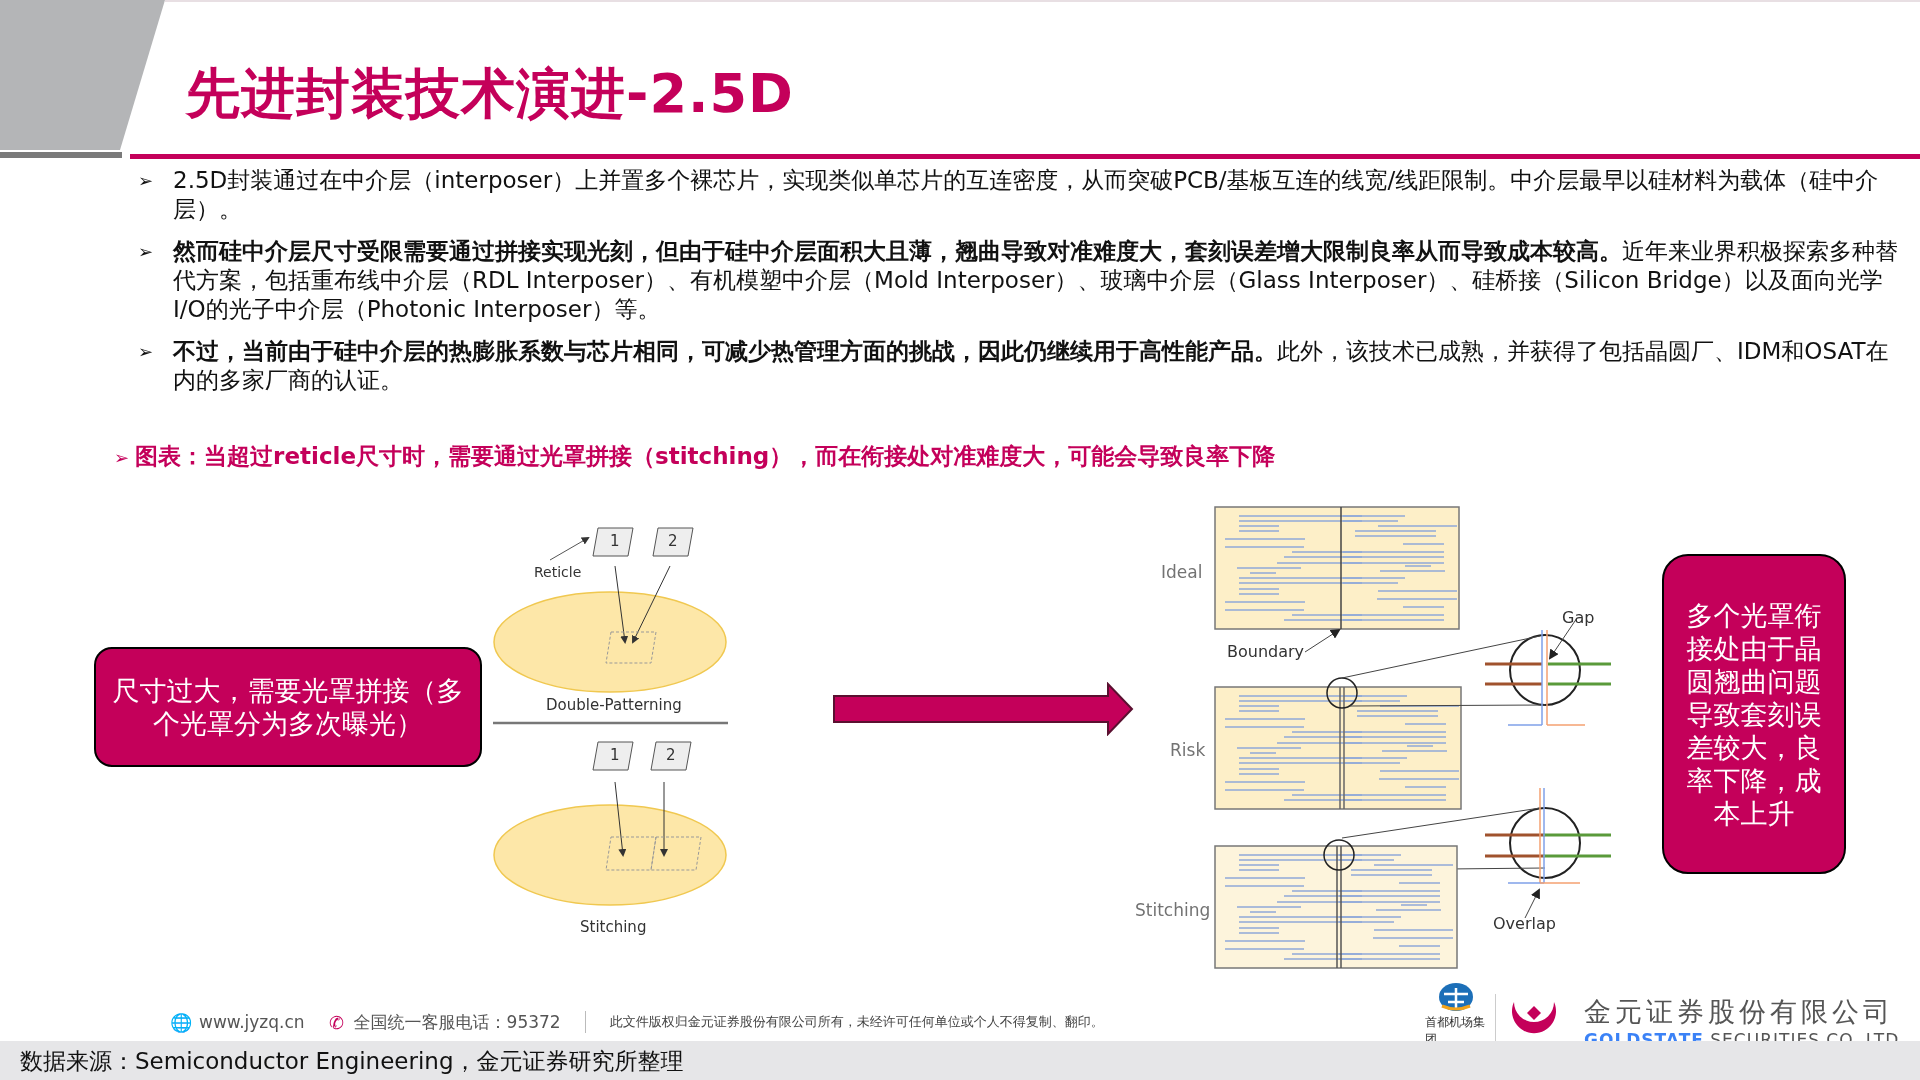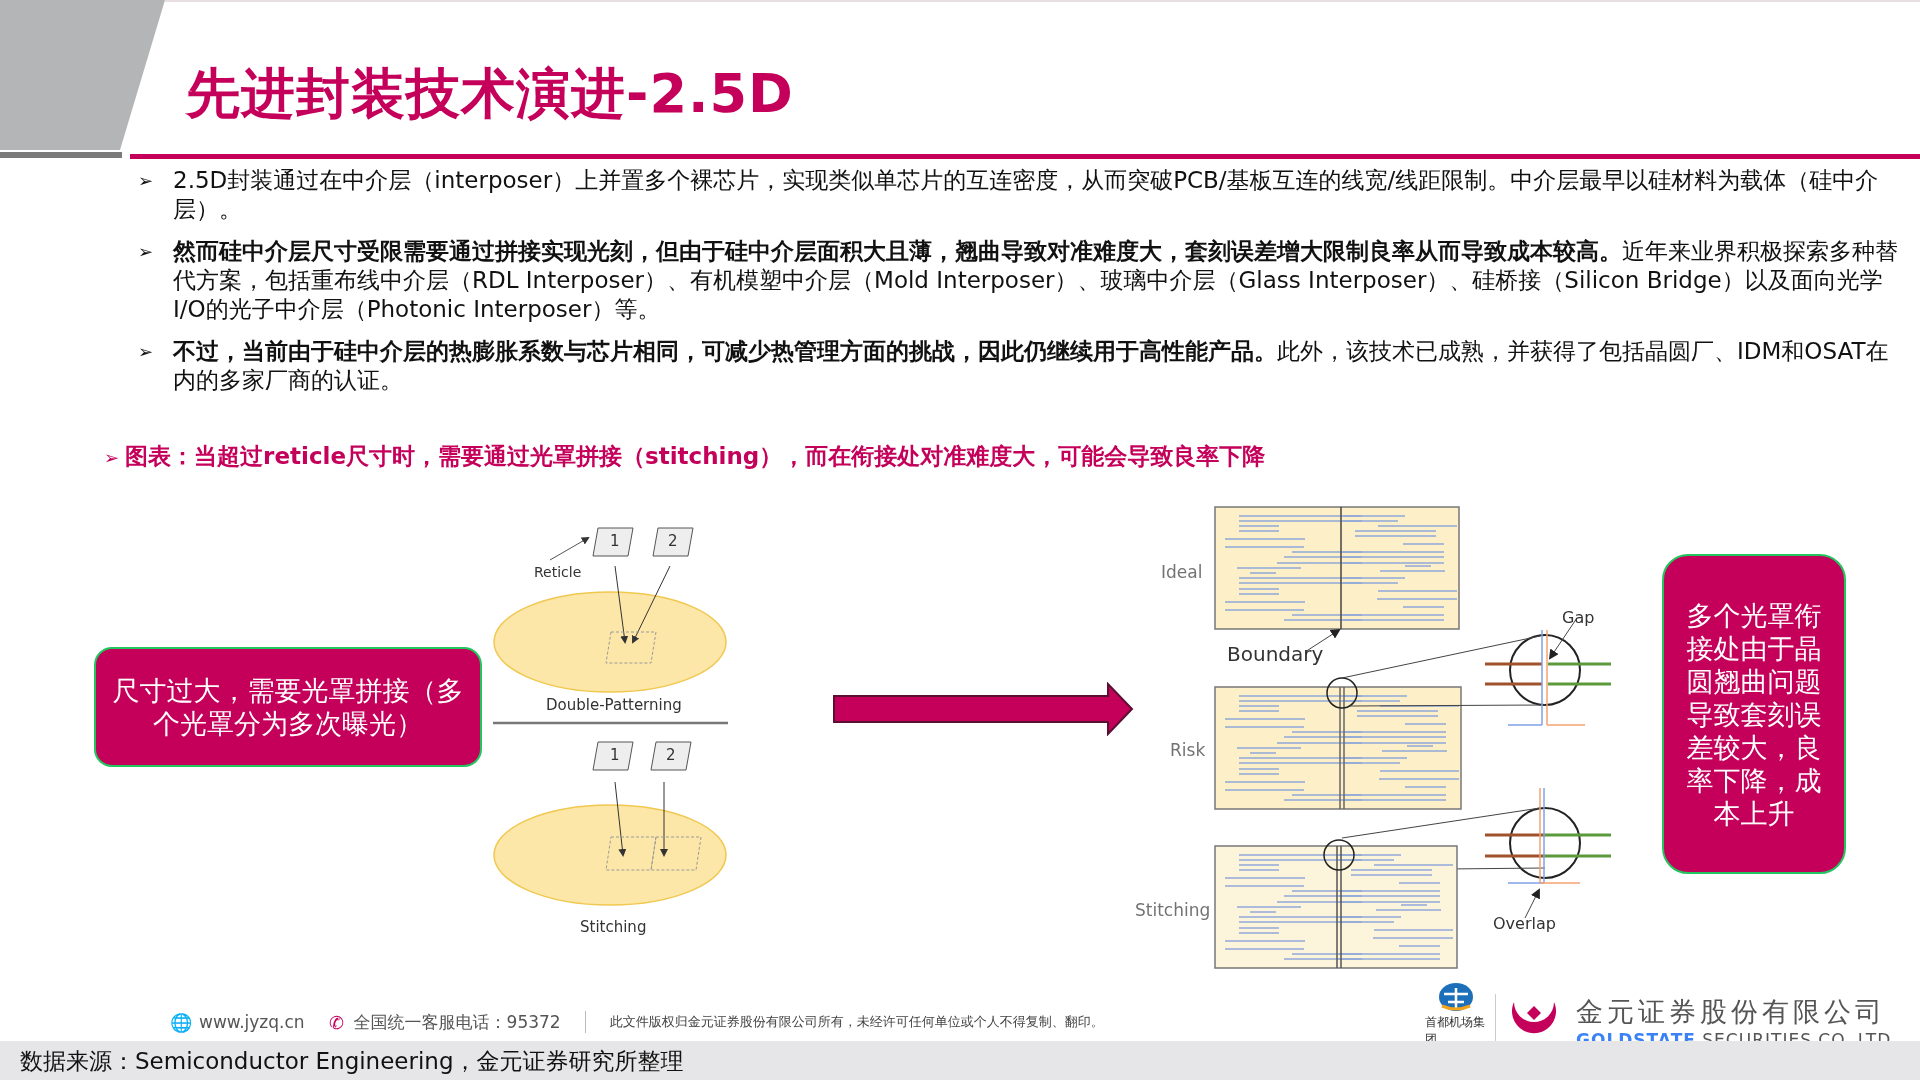--- a/index.html
+++ b/index.html
@@ -10,43 +10,43 @@
   .gray-bar { position: absolute; left: 0; top: 152px; width: 122px; height: 6px; background: #7a7a7a; }
   .top-line { position: absolute; left: 165px; top: 0; width: 1755px; height: 2px; background: #e8dfe3; }
   .title-rule { position: absolute; left: 130px; top: 154px; width: 1790px; height: 5px; background: #c4005a; }
   .page-title { position: absolute; left: 186px; top: 58px; font-size: 54px; font-weight: bold; color: #c4005a; letter-spacing: 1px; }
 
   .bullets { position: absolute; left: 138px; top: 166px; width: 1770px; }
   .bullet { position: relative; padding-left: 35px; font-size: 23px; line-height: 29px; margin-bottom: 13px; color: #111; }
   .bullet .marker { position: absolute; left: 0; top: 0; font-size: 18px; }
   .bullet b { font-weight: bold; }
 
-  .fig-caption { position: absolute; left: 104px; top: 441px; font-size: 23px; font-weight: bold; color: #c4005a; }
+  .fig-caption { position: absolute; left: 114px; top: 441px; font-size: 23px; font-weight: bold; color: #c4005a; }
   .fig-caption .marker { font-size: 18px; margin-right: 6px; }
 
-  .callout { position: absolute; background: #c4005a; color: #fff; border: 2px solid #22c55e; border-radius: 18px; text-align: center; font-size: 27px; line-height: 33px; display: flex; align-items: center; justify-content: center; }
+  .callout { position: absolute; background: #c4005a; color: #fff; border: 2px solid #000000; border-radius: 18px; text-align: center; font-size: 27px; line-height: 33px; display: flex; align-items: center; justify-content: center; }
   .callout-left { left: 94px; top: 647px; width: 388px; height: 120px; padding: 6px 14px; }
   .callout-right { left: 1662px; top: 554px; width: 184px; height: 320px; padding: 10px 16px; border-radius: 26px; }
 
   .big-arrow { position: absolute; left: 832px; top: 682px; }
 
   .diagram { position: absolute; }
   .d-label { position: absolute; font-size: 15px; color: #333; }
   .d-label-lg { position: absolute; font-size: 17px; color: #737373; }
 
   .footer-line { position: absolute; left: 170px; top: 1010px; font-size: 17px; color: #555; display: flex; align-items: center; }
   .footer-line .sep { width: 1px; height: 22px; background: #bbb; margin: 0 24px; }
   .footer-line .ic { display: inline-flex; align-items: center; justify-content: center; width: 24px; height: 24px; border-radius: 50%; margin-right: 5px; color: #c4005a; font-size: 18px; }
   .footer-line .copyright { font-size: 13px; color: #444; }
 
   .logo-area { position: absolute; left: 1425px; top: 982px; display: flex; align-items: center; }
   .airport-logo { width: 62px; display: flex; flex-direction: column; align-items: center; }
   .airport-logo .txt { font-size: 12px; color: #333; margin-top: 2px; }
   .logo-sep { width: 1px; height: 56px; background: #ccc; margin: 0 8px; }
-  .gs-name { margin-left: 12px; }
+  .gs-name { margin-left: 20px; }
   .gs-cn { font-size: 27px; color: #555; letter-spacing: 4px; }
   .gs-en { font-size: 17px; color: #555; letter-spacing: 1px; }
   .gs-en b { color: #3b82f6; }
 
   .source-band { position: absolute; left: 0; top: 1041px; width: 1920px; height: 39px; background: #e6e6e8; }
   .source-text { position: absolute; left: 20px; top: 1046px; font-size: 23px; color: #111; }
 </style>
 </head>
 <body>
 
@@ -218,21 +218,21 @@
         <use href="#lines-l"></use>
       </g>
     <g stroke="#8fa8d8" stroke-width="1.5" transform="translate(214,347)">
         <use href="#lines-r"></use>
       </g>
     <line x1="212" y1="346" x2="212" y2="468" stroke="#555" stroke-width="1.5"></line>
     <line x1="216" y1="346" x2="216" y2="468" stroke="#555" stroke-width="1.5"></line>
     <circle cx="214" cy="355" r="15" fill="none" stroke="#222" stroke-width="1.5"></circle>
   </svg>
   <span class="d-label-lg" style="left:36px; top:62px;">Ideal</span>
-  <span class="d-label" style="left:102px; top:142px; font-size:20px;">Boundary</span>
+  <span class="d-label" style="left:102px; top:142px; font-size:16px;">Boundary</span>
   <span class="d-label-lg" style="left:45px; top:240px;">Risk</span>
   <span class="d-label-lg" style="left:10px; top:400px;">Stitching</span>
   <span class="d-label" style="left:437px; top:108px; font-size:16px;">Gap</span>
   <span class="d-label" style="left:368px; top:414px; font-size:16px;">Overlap</span>
 </div>
 
 <div class="callout callout-right">
   <span>多个光罩衔接处由于晶圆翘曲问题导致套刻误差较大，良率下降，成本上升</span>
 </div>
 

